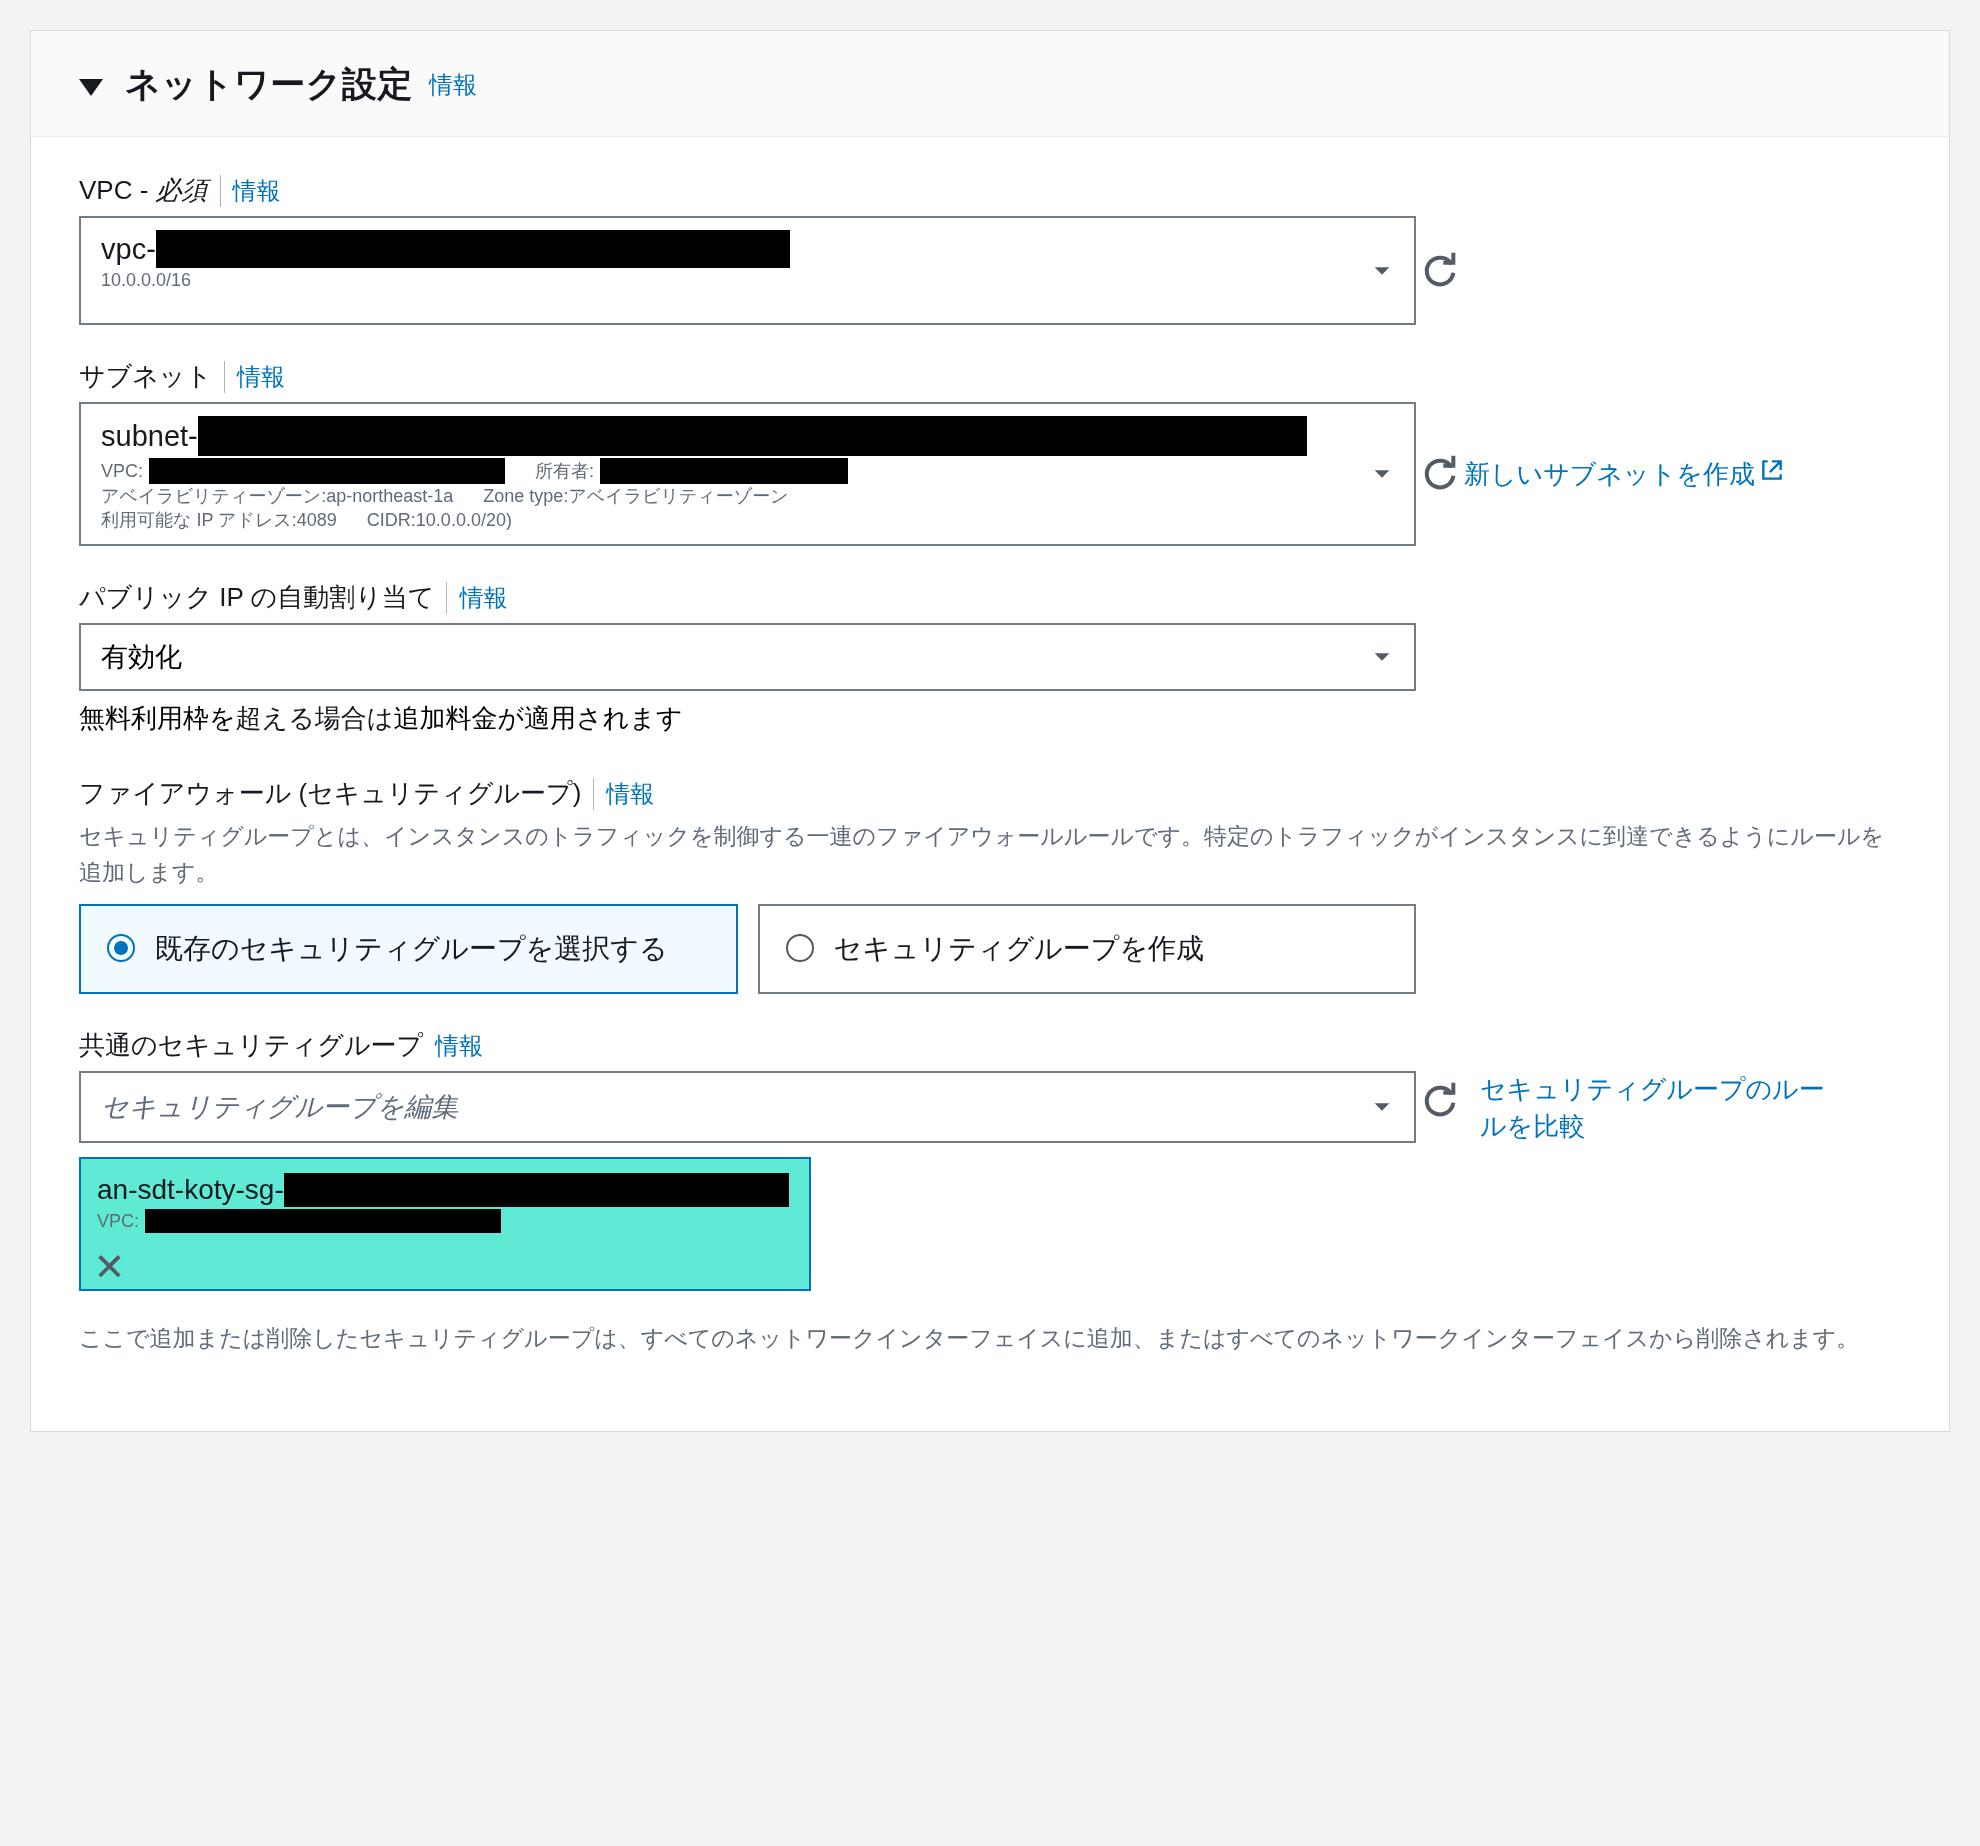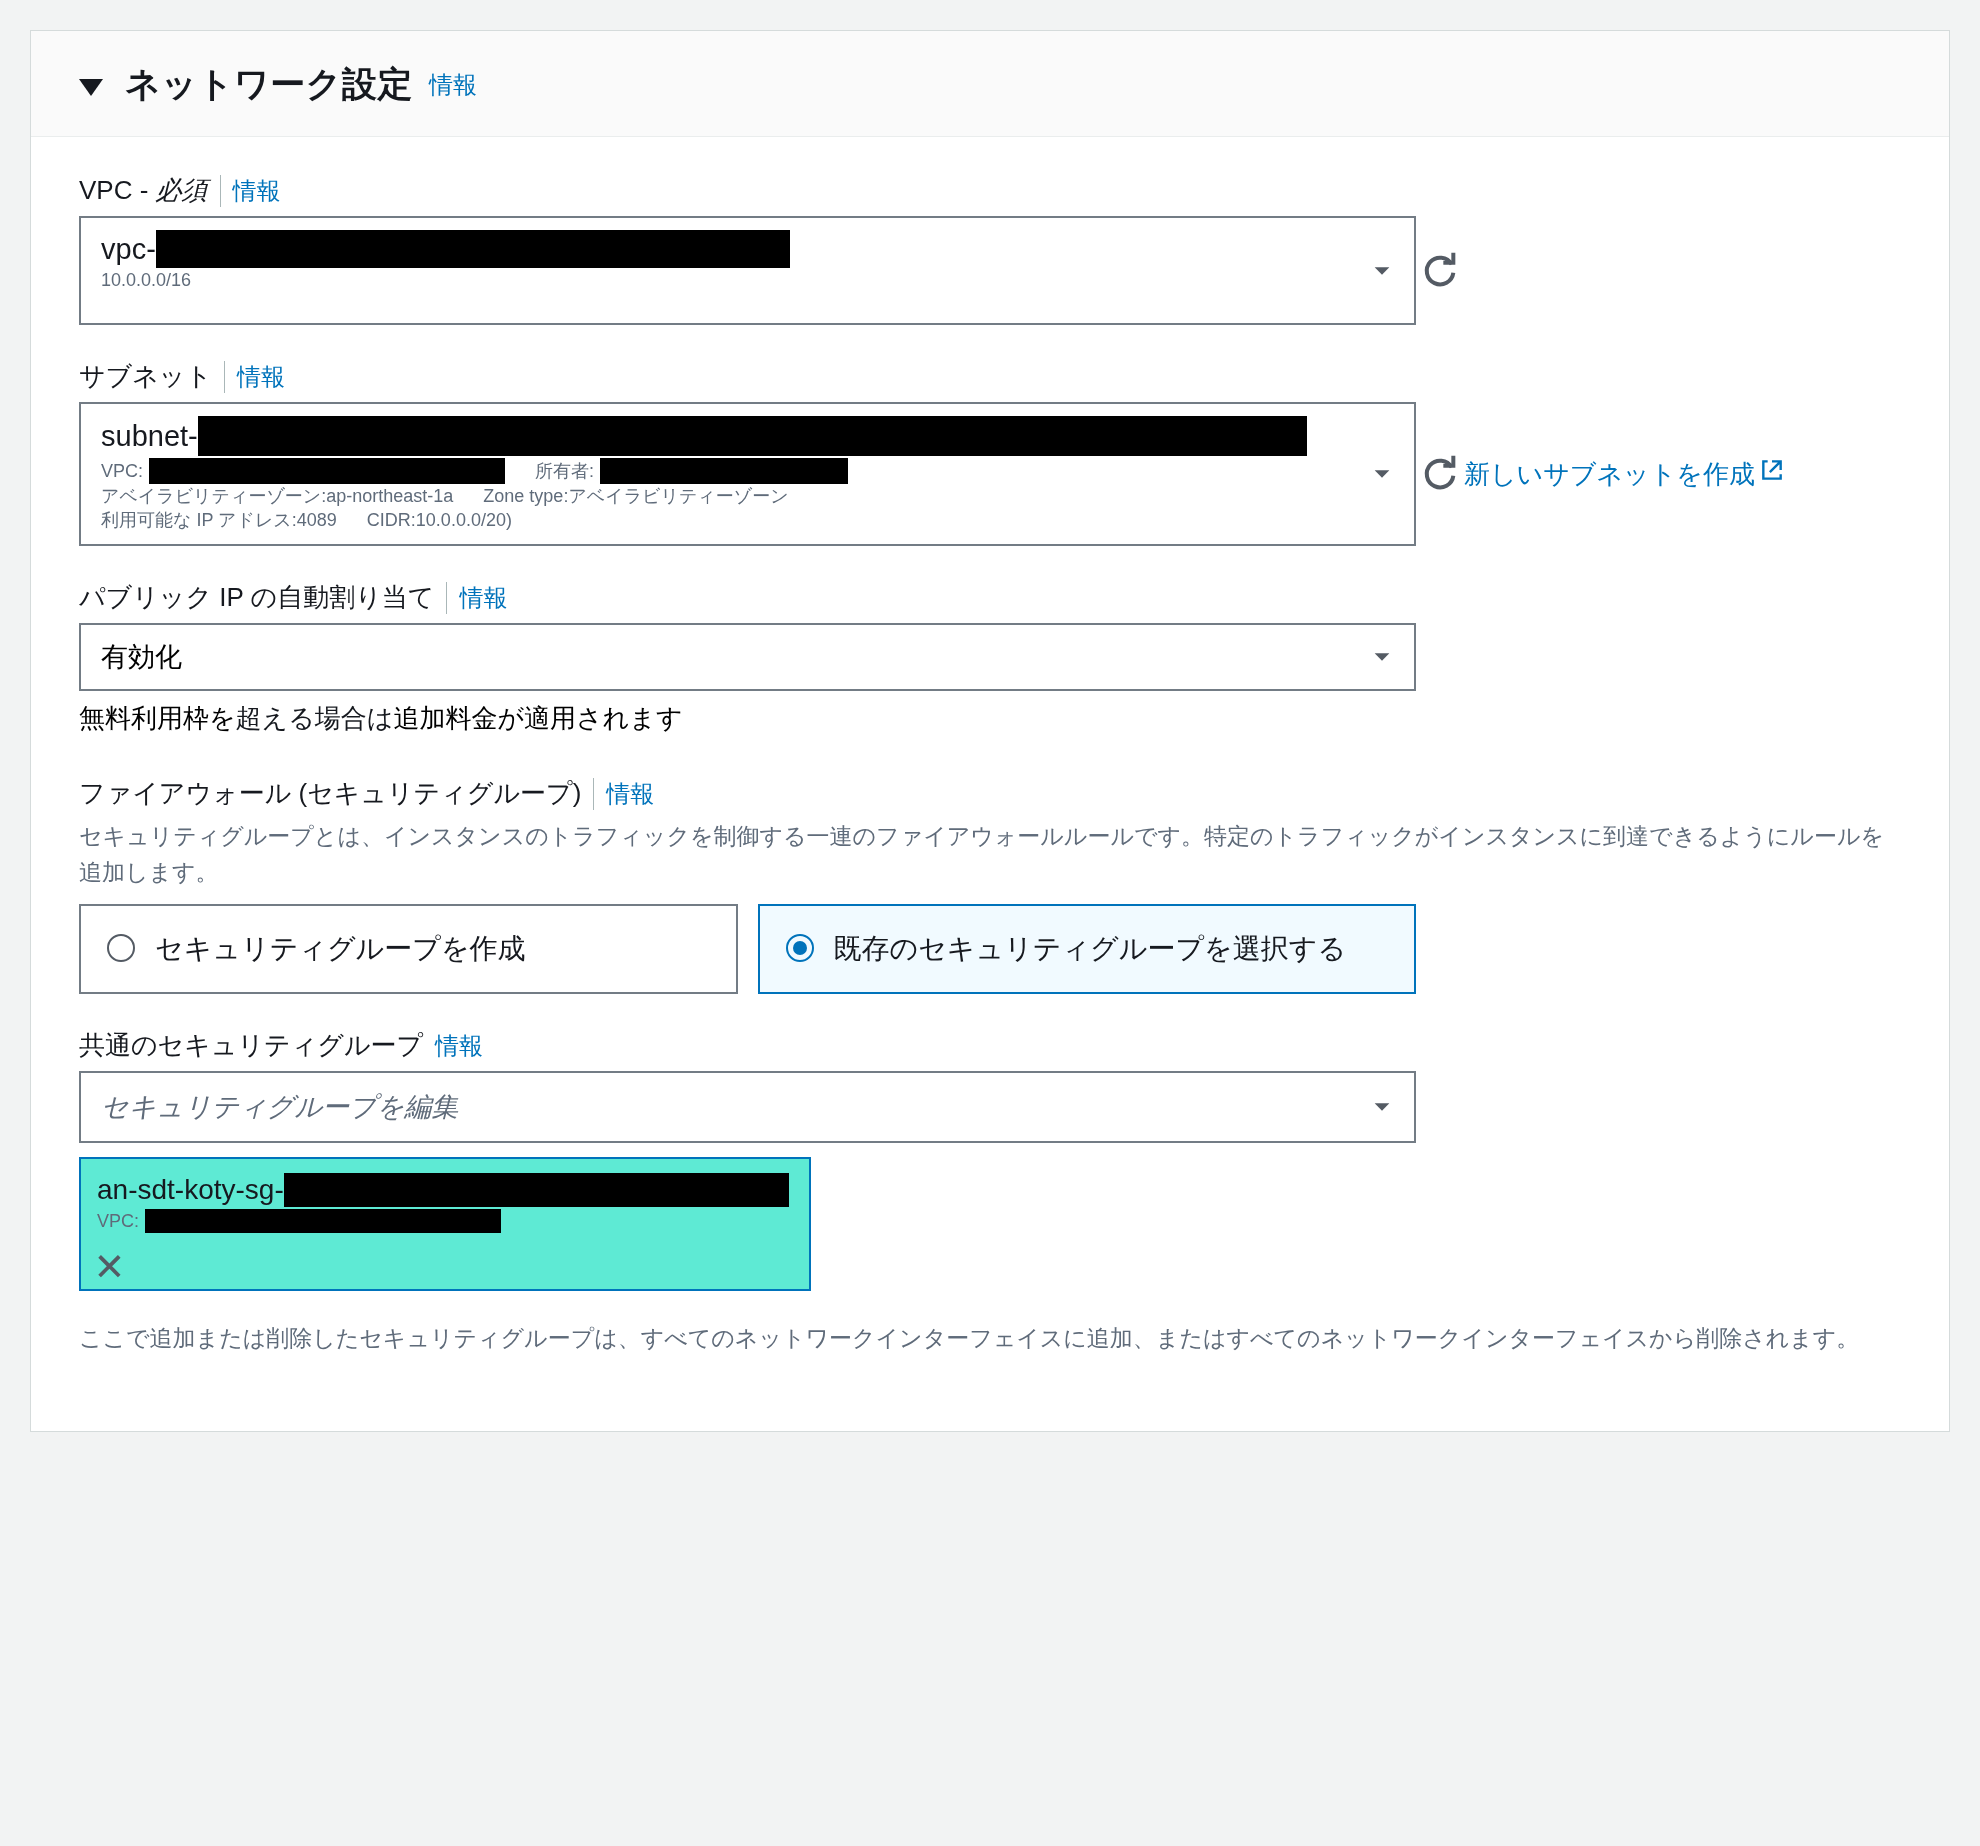--- a/index.html
+++ b/index.html
@@ -355,29 +355,29 @@
         </div>
       </div>
 
       <div class="field-block" style="margin-top:40px;">
         <div class="field-label-row">
           <span class="field-label">ファイアウォール (セキュリティグループ)</span>
           <span class="info-link-inline">情報</span>
         </div>
         <div class="desc">セキュリティグループとは、インスタンスのトラフィックを制御する一連のファイアウォールルールです。特定のトラフィックがインスタンスに到達できるようにルールを追加します。</div>
         <div class="radio-row">
-          <div class="radio-card">
-            <span class="radio-outer"></span>
-            <span>セキュリティグループを作成</span>
-          </div>
           <div class="radio-card selected">
             <span class="radio-outer">
                 <span class="radio-inner"></span>
               </span>
             <span>既存のセキュリティグループを選択する</span>
+          </div>
+          <div class="radio-card">
+            <span class="radio-outer"></span>
+            <span>セキュリティグループを作成</span>
           </div>
         </div>
       </div>
 
       <div class="field-block">
         <div class="field-label-row">
           <span class="field-label">共通のセキュリティグループ</span>
           <span class="info-link" style="margin-left:8px;">情報</span>
         </div>
         <div class="field-row" style="align-items:flex-start;">
@@ -402,20 +402,29 @@
                   <span>VPC:</span>
                   <span style="width:6px;"></span>
                   <span class="redact" style="width:356px; height:24px;"></span>
                 </div>
               </div>
               <div class="remove">
                 <span>✕</span>
               </div>
             </div>
           </div>
+          <div class="sg-side">
+            <div class="refresh-btn" style="margin-top:6px;">
+              <svg width="40" height="40" viewBox="0 0 24 24">
+                  <path d="M19 8 A8 8 0 1 0 20 13" fill="none" stroke="#545b64" stroke-width="2.4"></path>
+                  <path d="M14 7 L20 7 L20 1" fill="none" stroke="#545b64" stroke-width="2.4"></path>
+                </svg>
+            </div>
+            <span class="side-link" style="max-width:356px;">セキュリティグループのルールを比較</span>
+          </div>
         </div>
         <div class="desc" style="margin-top:30px;">ここで追加または削除したセキュリティグループは、すべてのネットワークインターフェイスに追加、またはすべてのネットワークインターフェイスから削除されます。</div>
       </div>
 
 
     </div>
   </div>
 </div>
 
 

